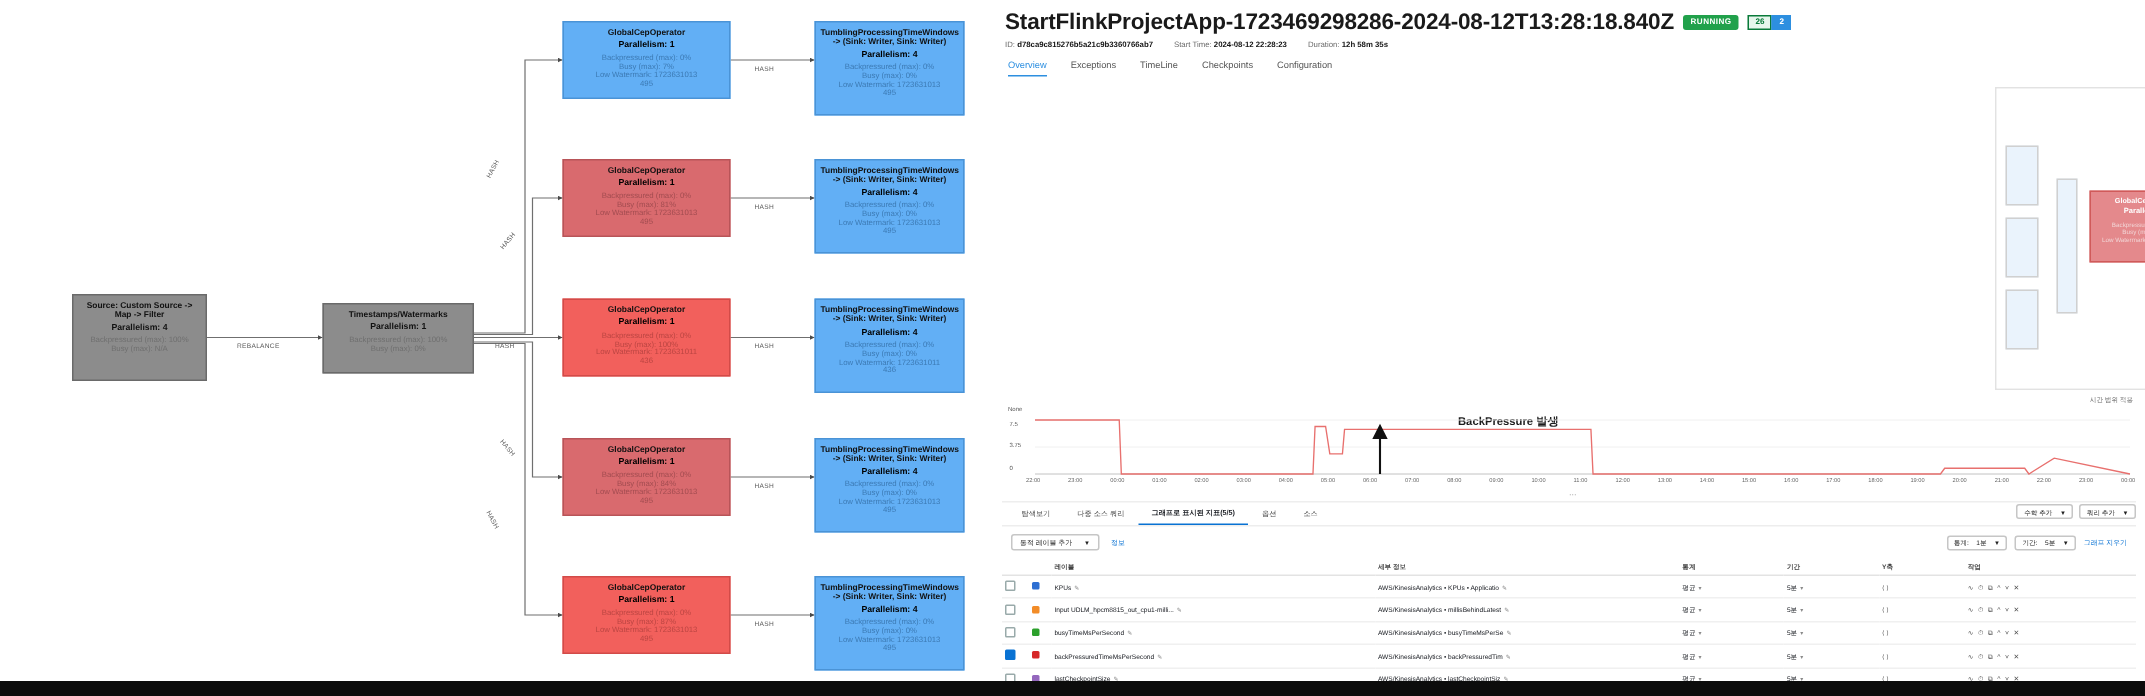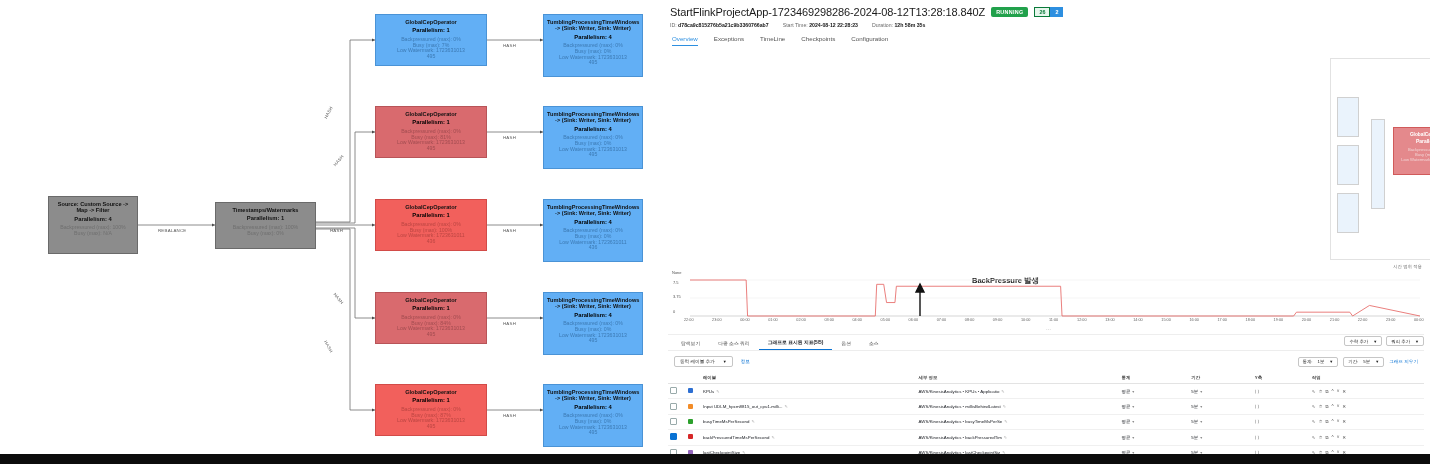--- a/index.html
+++ b/index.html
@@ -24,21 +24,21 @@
   .node.red{background:#f2605c;border-color:#d24b48;}
   .node.red .met{color:#bb4542;}
   .node.redd{background:#d96a6e;border-color:#b85458;}
   .node.redd .met{color:#a24c50;}
   .edgelbl{position:absolute;font-size:4.4px;color:#5a5a5a;letter-spacing:.2px;}
 
   
   #dash{position:absolute;left:660px;top:0;width:770px;height:454px;background:#fff;}
   .dh{padding:6px 10px 0 10px;}
   .dh .row1{display:flex;align-items:center;gap:6px;}
-  .dh .jobtitle{font-size:11px;font-weight:normal;color:#1a1a1a;letter-spacing:-.1px;}
+  .dh .jobtitle{font-size:15px;font-weight:bold;color:#1a1a1a;letter-spacing:-.1px;}
   .badge{font-size:5.4px;font-weight:bold;color:#fff;padding:2px 5px;border-radius:2px;letter-spacing:.3px;}
   .badge.run{background:#21a14b;}
   .cnt{display:flex;align-items:center;}
   .cnt .c1{font-size:5.4px;font-weight:bold;color:#0a7a3a;border:1px solid #0a7a3a;background:#e6f6ec;padding:1px 4px;}
   .cnt .c2{font-size:5.4px;font-weight:bold;color:#fff;background:#2d8fe0;padding:1px 4px;border:1px solid #2d8fe0;}
   .dh .row2{display:flex;align-items:center;gap:14px;margin-top:4px;font-size:5.2px;color:#6a6a6a;}
   .dh .row2 b{color:#151515;}
   .tabs{display:flex;gap:16px;margin-top:7px;padding-left:2px;}
   .tabs .tab{font-size:6.2px;color:#555;padding-bottom:3px;}
   .tabs .tab.active{color:#2d8fe0;border-bottom:1.4px solid #2d8fe0;}

